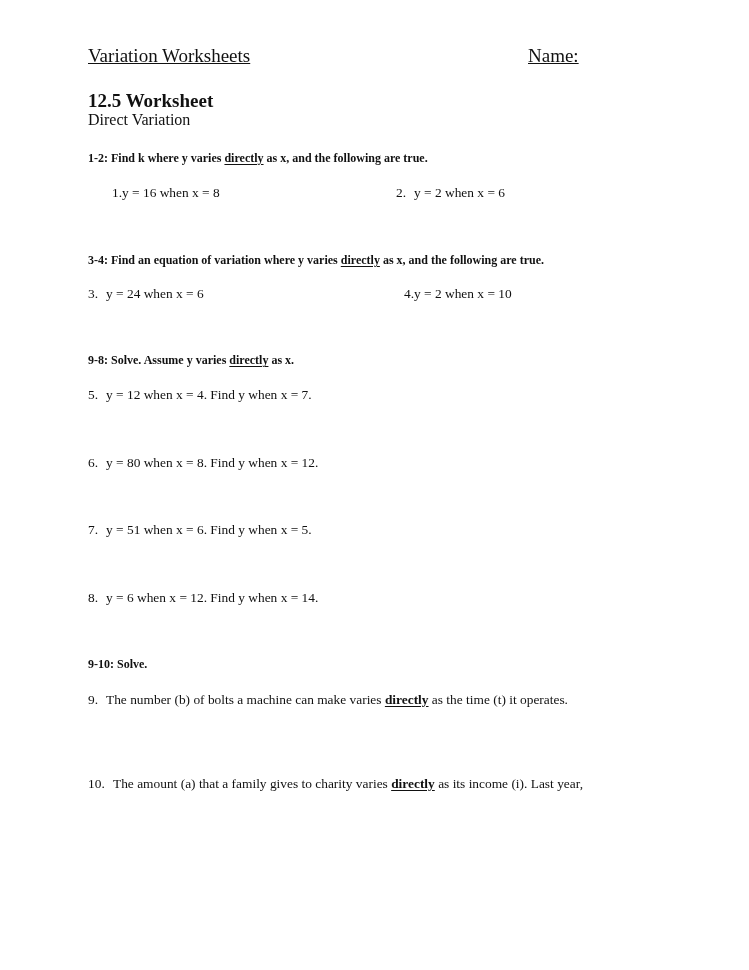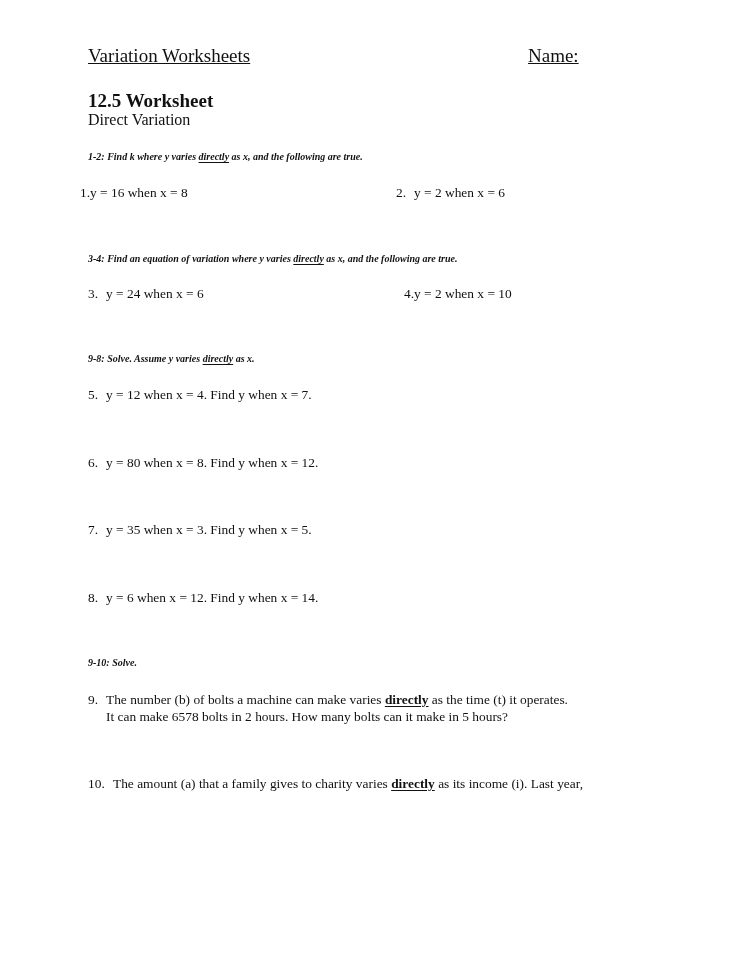--- a/index.html
+++ b/index.html
@@ -4,41 +4,41 @@
   <style>
     html, body { margin: 0; padding: 0; background: #ffffff; }
     body {
       width: 749px; height: 970px; position: relative; overflow: hidden;
       font-family: "Liberation Serif", serif; color: #111;
     }
     .abs { position: absolute; white-space: nowrap; }
     .hdr { font-size: 19px; text-decoration: underline; }
     .title { font-size: 19px; font-weight: bold; }
     .subtitle { font-size: 16px; }
-    .instr { font-size: 10px; font-weight: bold; font-style: italic; }
+    .instr { font-size: 12px; font-weight: bold; }
     .prob { font-size: 13.4px; }
     .u { text-decoration: underline; text-underline-offset: 2px; }
     .ub { text-decoration: underline; font-weight: bold; text-underline-offset: 2px; }
     .num { display: inline-block; width: 18px; }
     .num10 { display: inline-block; width: 25px; }
     .cont { white-space: nowrap; }
   </style>
 </head>
 <body>
 
 <div class="abs hdr" style="left:88px; top:45px;">Variation Worksheets</div>
 <div class="abs hdr" style="left:528px; top:45px;">Name:</div>
 
 <div class="abs title" style="left:88px; top:90px;">12.5 Worksheet</div>
 <div class="abs subtitle" style="left:88px; top:111px;">Direct Variation</div>
 
 <div class="abs instr" style="left:88px; top:151px;">
   <span>1-2: Find k where y varies </span><span class="u">directly</span><span> as x, and the following are true.</span>
 </div>
-<div class="abs prob" style="left:72px; top:185px;text-align:right;">
+<div class="abs prob" style="left:104px; top:185px;text-align:right;">
   <span class="num">1.</span><span>y = 16 when x = 8</span>
 </div>
 <div class="abs prob" style="left:396px; top:185px;">
   <span class="num">2.</span><span>y = 2 when x = 6</span>
 </div>
 
 <div class="abs instr" style="left:88px; top:253px;">
   <span>3-4: Find an equation of variation where y varies </span><span class="u">directly</span><span> as x, and the following are true.</span>
 </div>
 <div class="abs prob" style="left:88px; top:286px;">
@@ -51,34 +51,31 @@
 <div class="abs instr" style="left:88px; top:353px;">
   <span>9-8: Solve.  Assume y varies </span><span class="u">directly</span><span> as x.</span>
 </div>
 <div class="abs prob" style="left:88px; top:387px;">
   <span class="num">5.</span><span>y = 12 when x = 4.  Find y when x = 7.</span>
 </div>
 <div class="abs prob" style="left:88px; top:455px;">
   <span class="num">6.</span><span>y = 80 when x = 8.  Find y when x = 12.</span>
 </div>
 <div class="abs prob" style="left:88px; top:522px;">
-  <span class="num">7.</span><span>y = 35 when x = 3.  Find y when x = 5.</span>
+  <span class="num">7.</span><span>y = 51 when x = 6.  Find y when x = 5.</span>
 </div>
 <div class="abs prob" style="left:88px; top:590px;">
   <span class="num">8.</span><span>y = 6 when x = 12.  Find y when x = 14.</span>
 </div>
 
 <div class="abs instr" style="left:88px; top:657px;">9-10: Solve.</div>
 
 <div class="abs prob" style="left:88px; top:691px; line-height:17px;">
   <div class="cont">
     <span class="num">9.</span><span>The number (b) of bolts a machine can make varies </span><span class="ub">directly</span><span> as the time (t) it operates.</span>
   </div>
-  <div class="cont" style="padding-left:18px;">
-    <span>It can make 6578 bolts in 2 hours.  How many bolts can it make in 5 hours?</span>
-  </div>
 </div>
 
 <div class="abs prob" style="left:88px; top:775px; line-height:17px;">
   <div class="cont">
     <span class="num10">10.</span><span>The amount (a) that a family gives to charity varies </span><span class="ub">directly</span><span> as its income (i).  Last year,</span>
   </div>
 </div>
 
 </body></html>

